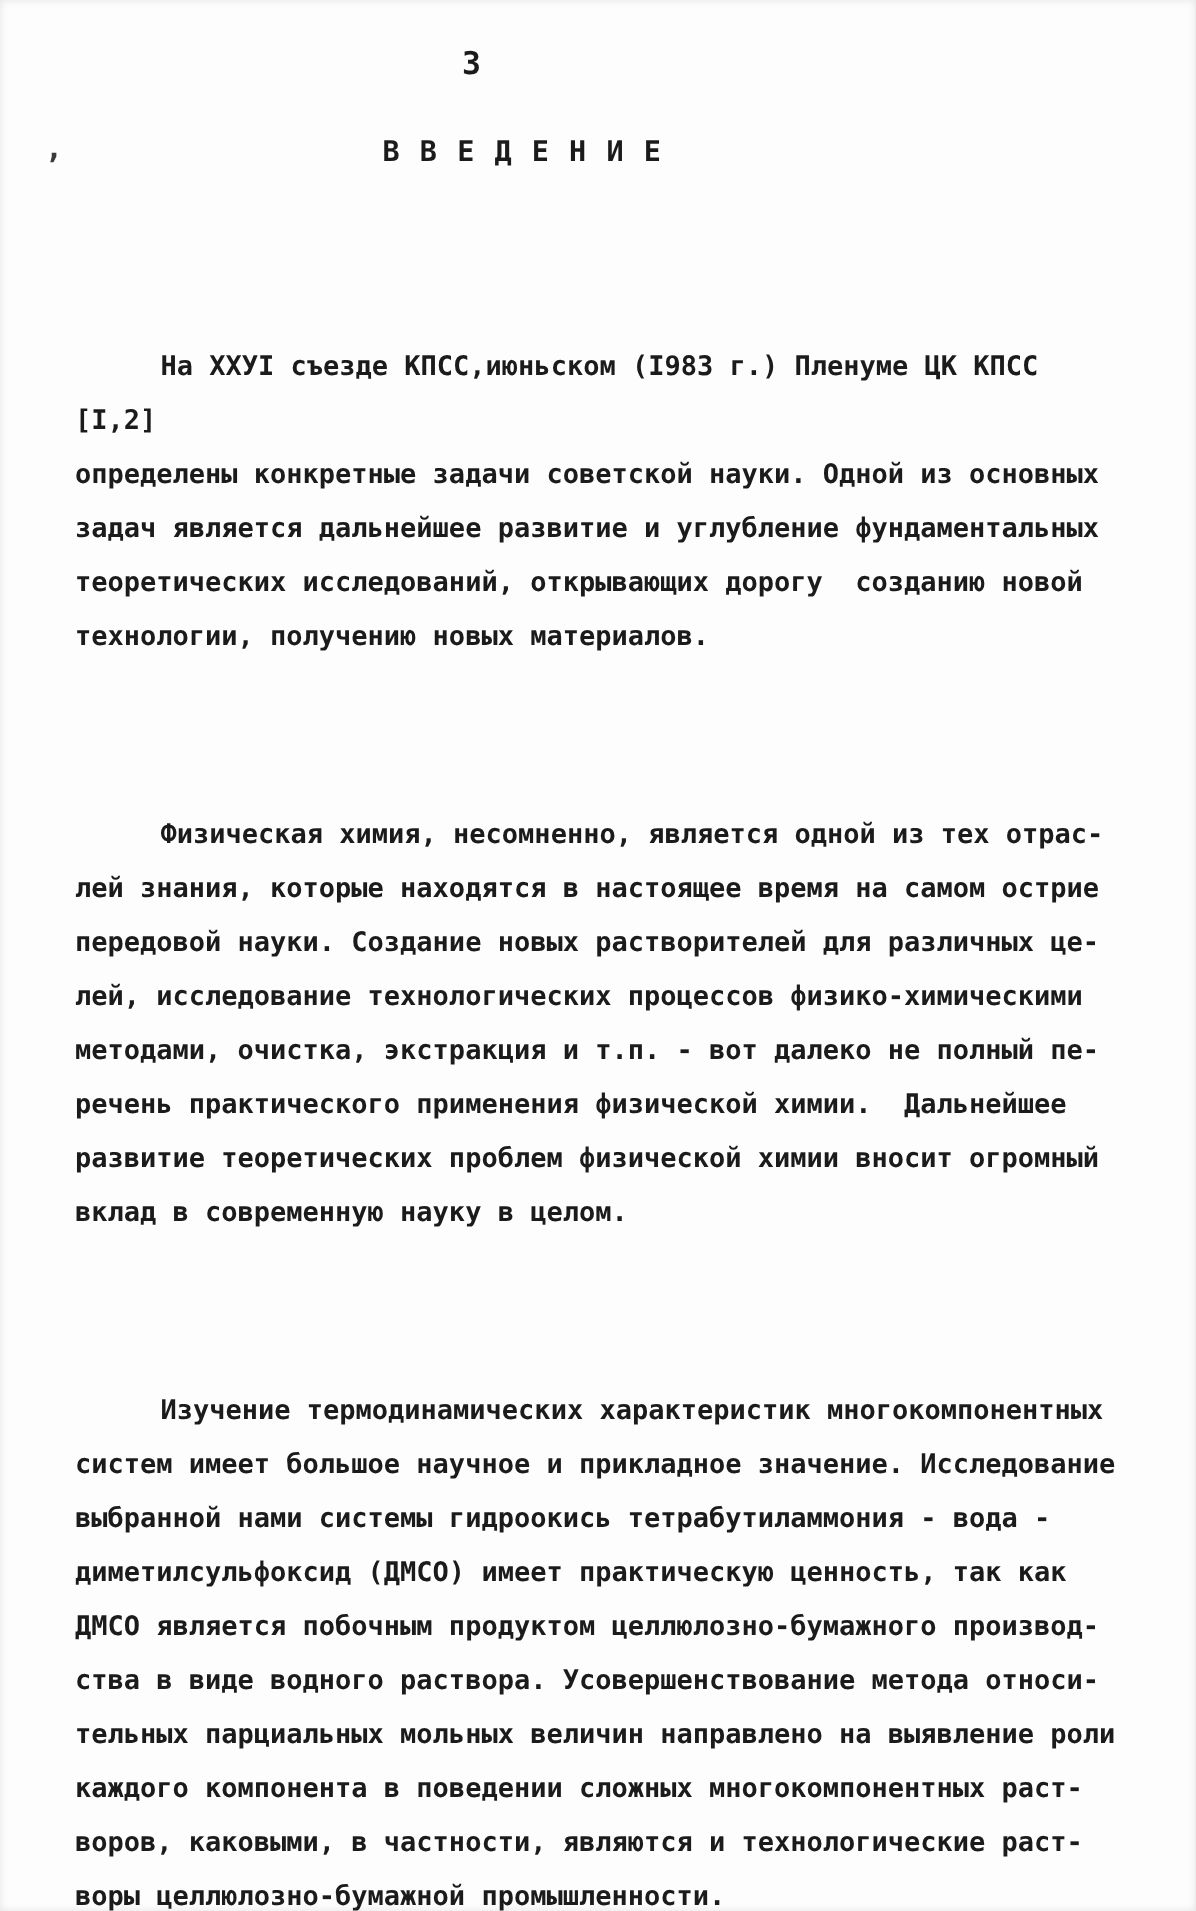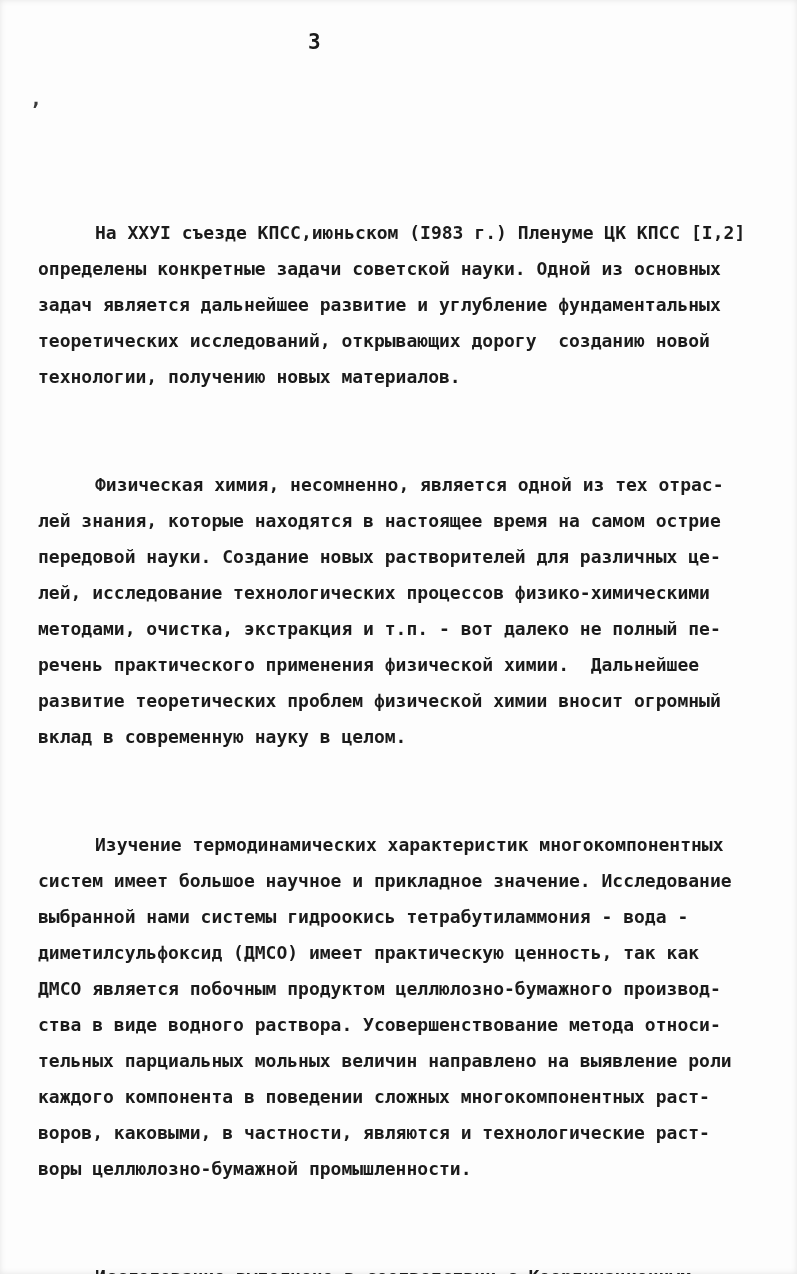--- a/index.html
+++ b/index.html
@@ -44,33 +44,34 @@
   .doc-body {
     position: absolute;
     top: 143px;
     left: 38px;
     width: 726px;
     font-size: 18px;
     line-height: 36px;
     white-space: pre-wrap;
   }
   .doc-body p {
-    margin: 0;
+    margin: 12px;
     text-indent: 57px;
   }
   .line {
     white-space: pre-wrap;
   }
 </style>
 </head>
 <body>
 
 <div class="page">
   <div class="page-number">3</div>
 
+  <div class="doc-title">В В Е Д Е Н И Е</div>
 
   <div class="stray-mark">,</div>
 
   <div class="doc-body">
     <p><span class="line">На ХХУI съезде КПСС,июньском (I983 г.) Пленуме ЦК КПСС [I,2]</span><br><span class="line">определены конкретные задачи советской науки. Одной из основных</span><br><span class="line">задач является дальнейшее развитие и углубление фундаментальных</span><br><span class="line">теоретических исследований, открывающих дорогу  созданию новой</span><br><span class="line">технологии, получению новых материалов.</span><br></p>
     <p><span class="line">Физическая химия, несомненно, является одной из тех отрас-</span><br><span class="line">лей знания, которые находятся в настоящее время на самом острие</span><br><span class="line">передовой науки. Создание новых растворителей для различных це-</span><br><span class="line">лей, исследование технологических процессов физико-химическими</span><br><span class="line">методами, очистка, экстракция и т.п. - вот далеко не полный пе-</span><br><span class="line">речень практического применения физической химии.  Дальнейшее</span><br><span class="line">развитие теоретических проблем физической химии вносит огромный</span><br><span class="line">вклад в современную науку в целом.</span><br></p>
     <p><span class="line">Изучение термодинамических характеристик многокомпонентных</span><br><span class="line">систем имеет большое научное и прикладное значение. Исследование</span><br><span class="line">выбранной нами системы гидроокись тетрабутиламмония - вода -</span><br><span class="line">диметилсульфоксид (ДМСО) имеет практическую ценность, так как</span><br><span class="line">ДМСО является побочным продуктом целлюлозно-бумажного производ-</span><br><span class="line">ства в виде водного раствора. Усовершенствование метода относи-</span><br><span class="line">тельных парциальных мольных величин направлено на выявление роли</span><br><span class="line">каждого компонента в поведении сложных многокомпонентных раст-</span><br><span class="line">воров, каковыми, в частности, являются и технологические раст-</span><br><span class="line">воры целлюлозно-бумажной промышленности.</span><br></p>
     <p><span class="line">Исследование выполнено в соответствии с Координационным</span><br><br><br></p>
   </div>
 </div>

